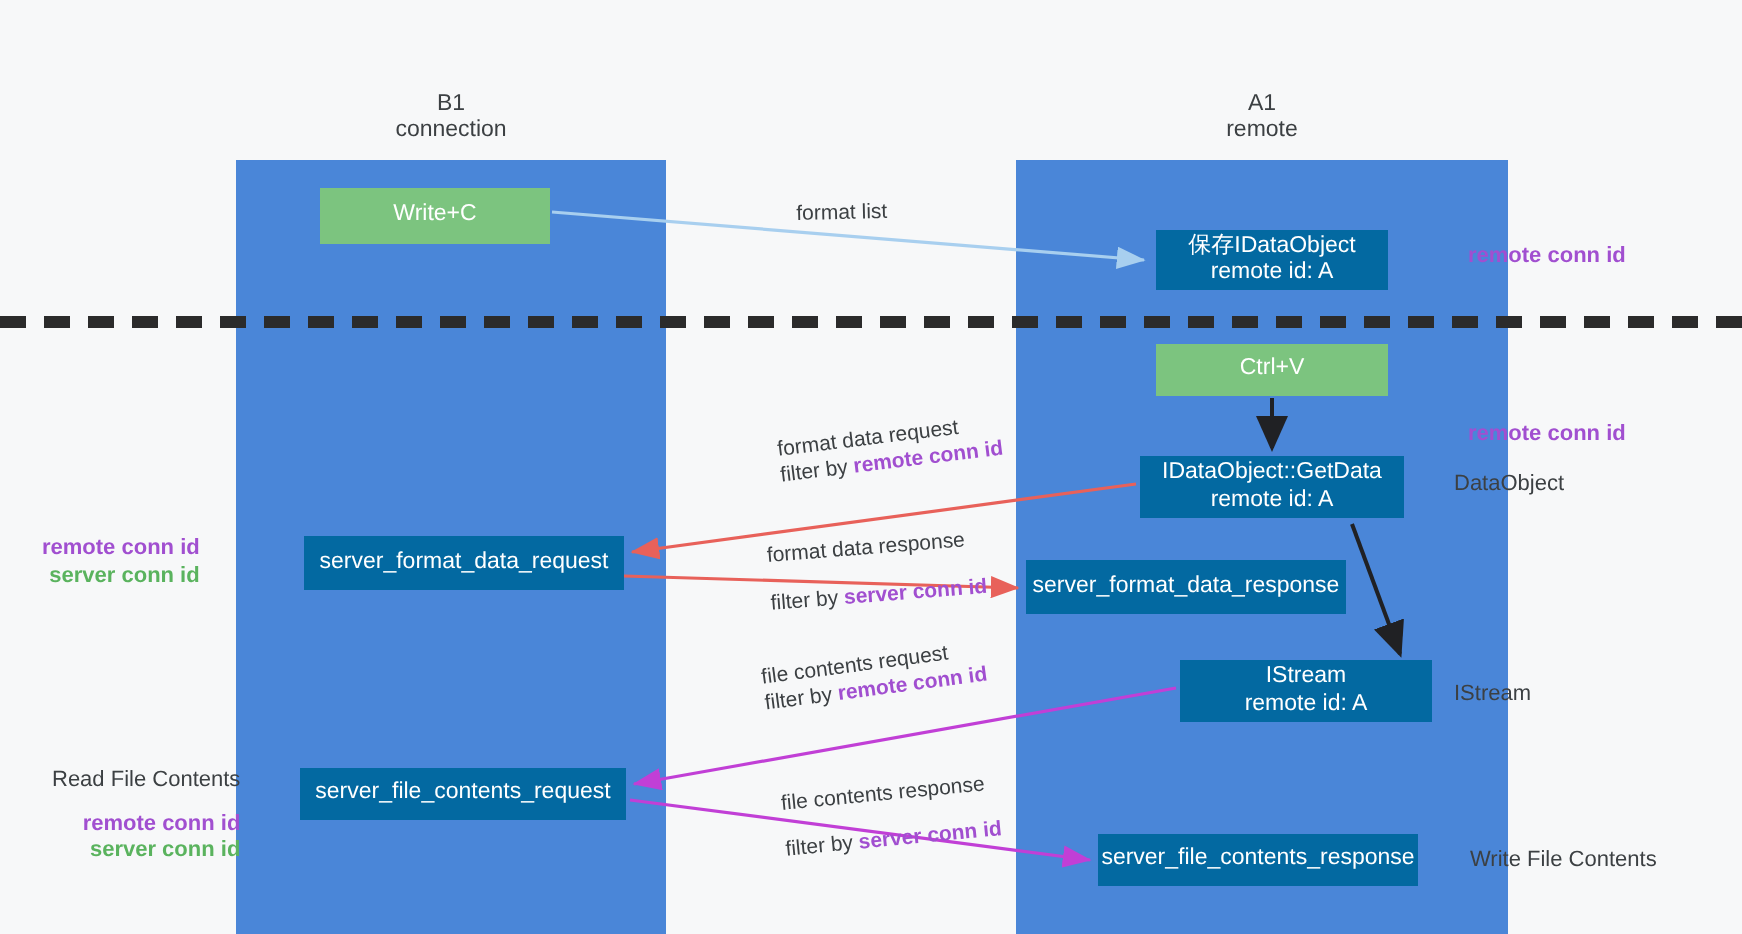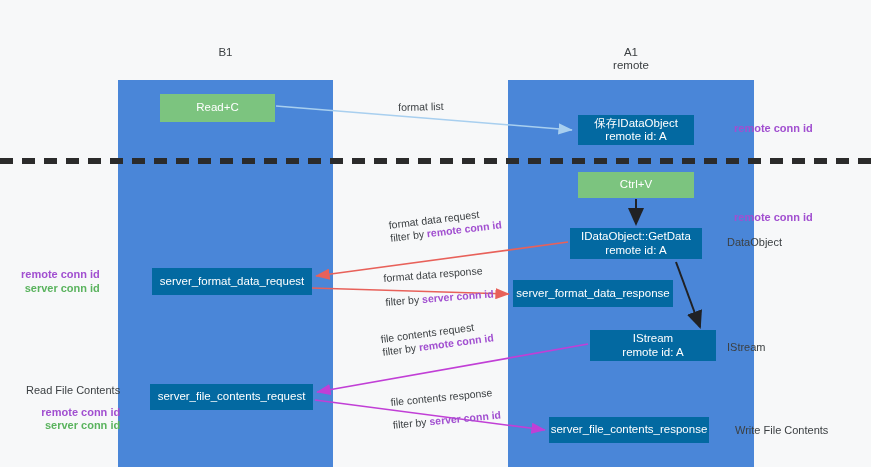--- a/index.html
+++ b/index.html
@@ -81,20 +81,21 @@
 <body>
 
 <div id="stage">
 
   <div class="lane" id="lane-b1"></div>
   <div class="lane" id="lane-a1"></div>
 
 
   <div class="lane-head" id="head-b1">
     <div>B1</div>
+    <div>connection</div>
   </div>
   <div class="lane-head" id="head-a1">
     <div>A1</div>
     <div>remote</div>
   </div>
 
   <svg class="overlay">
     <defs>
       <marker id="ah-blue" markerWidth="9" markerHeight="7" refX="8.5" refY="3.5" orient="auto">
         <polygon points="0 0, 9 3.5, 0 7" fill="#a8cfef"></polygon>
@@ -121,21 +122,21 @@
     <line x1="312" y1="288" x2="509" y2="294" stroke="#e8615a" stroke-width="1.6" marker-end="url(#ah-red)"></line>
 
     <line x1="676" y1="262" x2="700" y2="327" stroke="#202124" stroke-width="2" marker-end="url(#ah-black)"></line>
 
     <line x1="588" y1="344" x2="317" y2="392" stroke="#c13fd6" stroke-width="1.6" marker-end="url(#ah-mag)"></line>
 
     <line x1="315" y1="400" x2="545" y2="430" stroke="#c13fd6" stroke-width="1.6" marker-end="url(#ah-mag)"></line>
   </svg>
 
   <div class="node green" id="n-ctrlc">
-    <span>Read+C</span>
+    <span>Write+C</span>
   </div>
 
   <div class="node orange" id="n-save">
     <span>保存IDataObject</span>
     <span>remote id: A</span>
   </div>
 
   <div class="node green" id="n-ctrlv">
     <span>Ctrl+V</span>
   </div>

